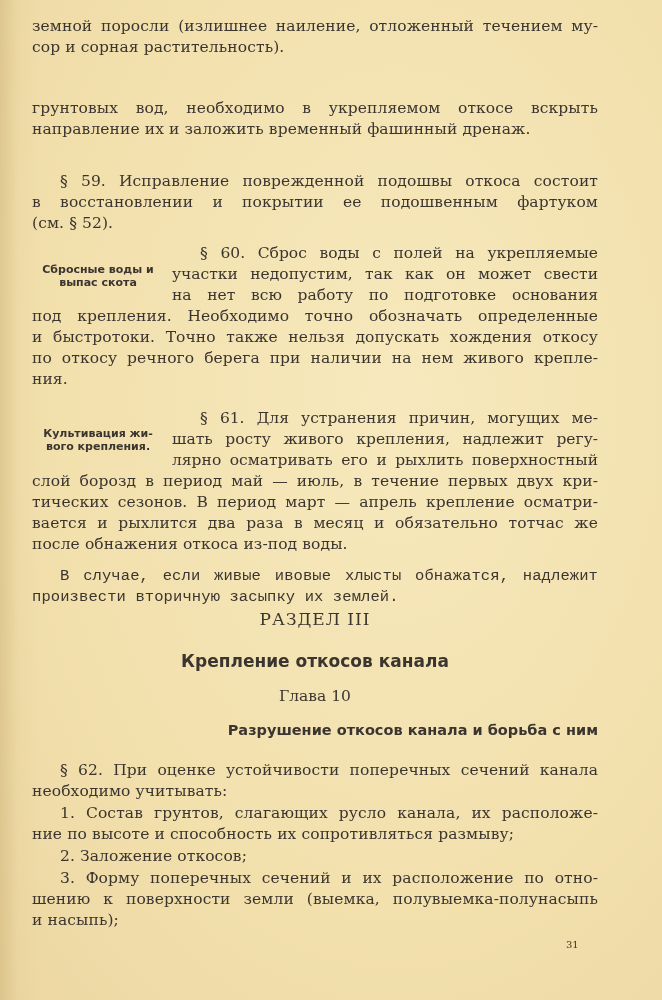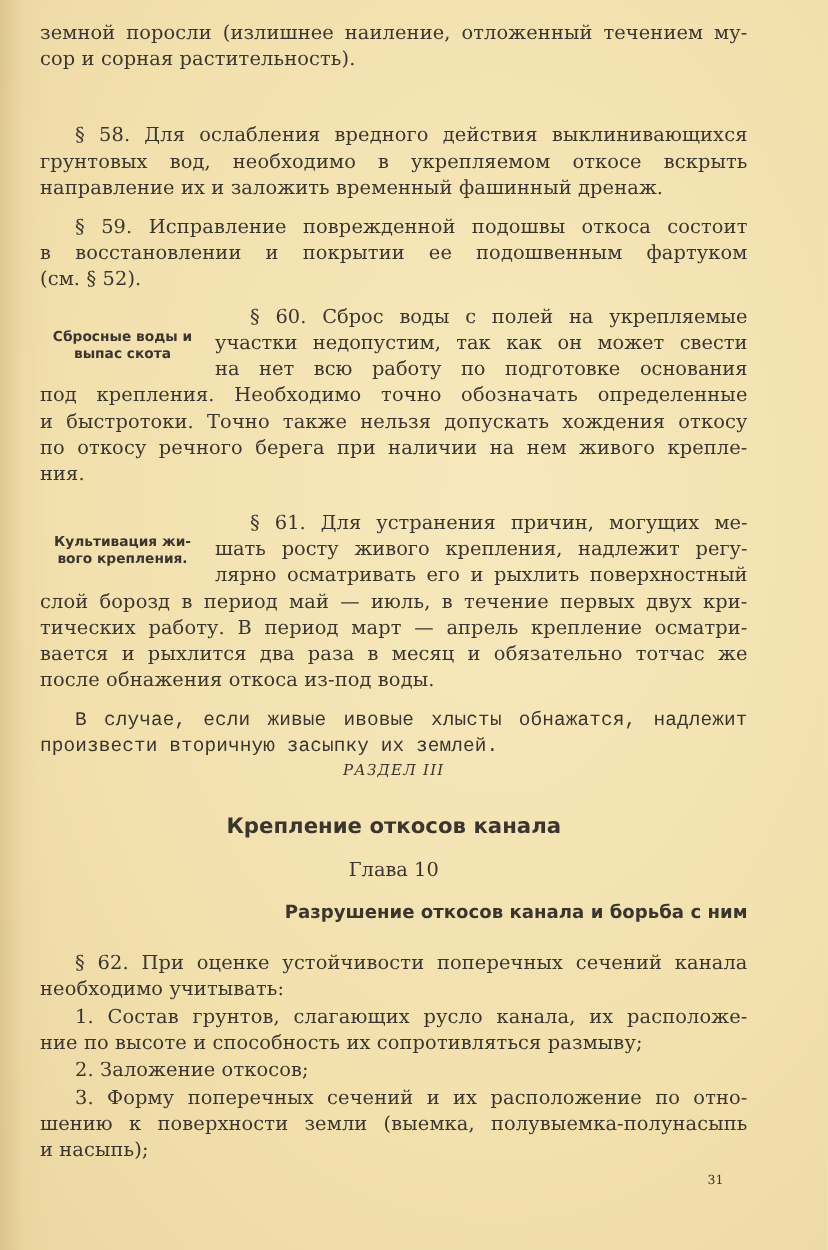--- a/index.html
+++ b/index.html
@@ -14,38 +14,37 @@
     position: relative;
   }
   .page { position:absolute; left:0; top:0; width:640px; height:1000px; }
   .blk { position:absolute; left:32px; width:566px; font-size:15.5px; line-height:21px; letter-spacing:0.1px; }
   .line { display:block; white-space:nowrap; text-align:justify; text-align-last:justify; }
   .last { text-align-last:left; }
   .indent { padding-left:28px; }
   .side-text { position:absolute; left:172px; width:426px; font-size:15.5px; line-height:21px; }
   .margin-note { position:absolute; font-family: "DejaVu Sans", "Liberation Sans", sans-serif; font-weight:bold; font-size:11px; line-height:13px; color:#3b3530; text-align:center; }
   .center { position:absolute; left:32px; width:566px; text-align:center; }
-  .sec-label { font-style:italic; font-size:12px; letter-spacing:1px; }
+  .sec-label { font-size:17px; letter-spacing:1px; }
   .sec-title { font-family: "DejaVu Sans", "Liberation Sans", sans-serif; font-weight:bold; font-size:17px; }
   .ch-num { font-size:15.5px; }
   .ch-title { font-family: "DejaVu Sans", "Liberation Sans", sans-serif; font-weight:bold; font-size:14.5px;text-align:right; }
   .pagenum { position:absolute; left:566px; top:939px; font-size:10px; }
 </style>
 </head>
 <body>
 
 <div class="page">
 
   <div class="blk" style="top:16px;">
     <span class="line">земной поросли (излишнее наиление, отложенный течением му-</span>
     <span class="line last">сор и сорная растительность).</span>
   </div>
 
   <div class="blk" style="top:98px;">
-    <span class="line indent">§ 58. Для ослабления вредного действия выклинивающихся</span>
     <span class="line">грунтовых вод, необходимо в укрепляемом откосе вскрыть</span>
     <span class="line last">направление их и заложить временный фашинный дренаж.</span>
   </div>
 
   <div class="blk" style="top:171px;">
     <span class="line indent">§ 59. Исправление поврежденной подошвы откоса состоит</span>
     <span class="line">в восстановлении и покрытии ее подошвенным фартуком</span>
     <span class="line last">(см. § 52).</span>
   </div>
 
@@ -69,21 +68,21 @@
     <div>Культивация жи-</div>
     <div>вого крепления.</div>
   </div>
   <div class="side-text" style="top:408px;">
     <span class="line indent">§ 61. Для устранения причин, могущих ме-</span>
     <span class="line">шать росту живого крепления, надлежит регу-</span>
     <span class="line">лярно осматривать его и рыхлить поверхностный</span>
   </div>
   <div class="blk" style="top:471px;">
     <span class="line">слой борозд в период май — июль, в течение первых двух кри-</span>
-    <span class="line">тических работу. В период март — апрель крепление осматри-</span>
+    <span class="line">тических сезонов. В период март — апрель крепление осматри-</span>
     <span class="line">вается и рыхлится два раза в месяц и обязательно тотчас же</span>
     <span class="line last">после обнажения откоса из-под воды.</span>
   </div>
   <div class="blk" style="top:566px;font-family:Liberation Mono, monospace;">
     <span class="line indent">В случае, если живые ивовые хлысты обнажатся, надлежит</span>
     <span class="line last">произвести вторичную засыпку их землей.</span>
   </div>
 
   <div class="center sec-label" style="top:609px;">РАЗДЕЛ III</div>
   <div class="center sec-title" style="top:651px;">Крепление откосов канала</div>

